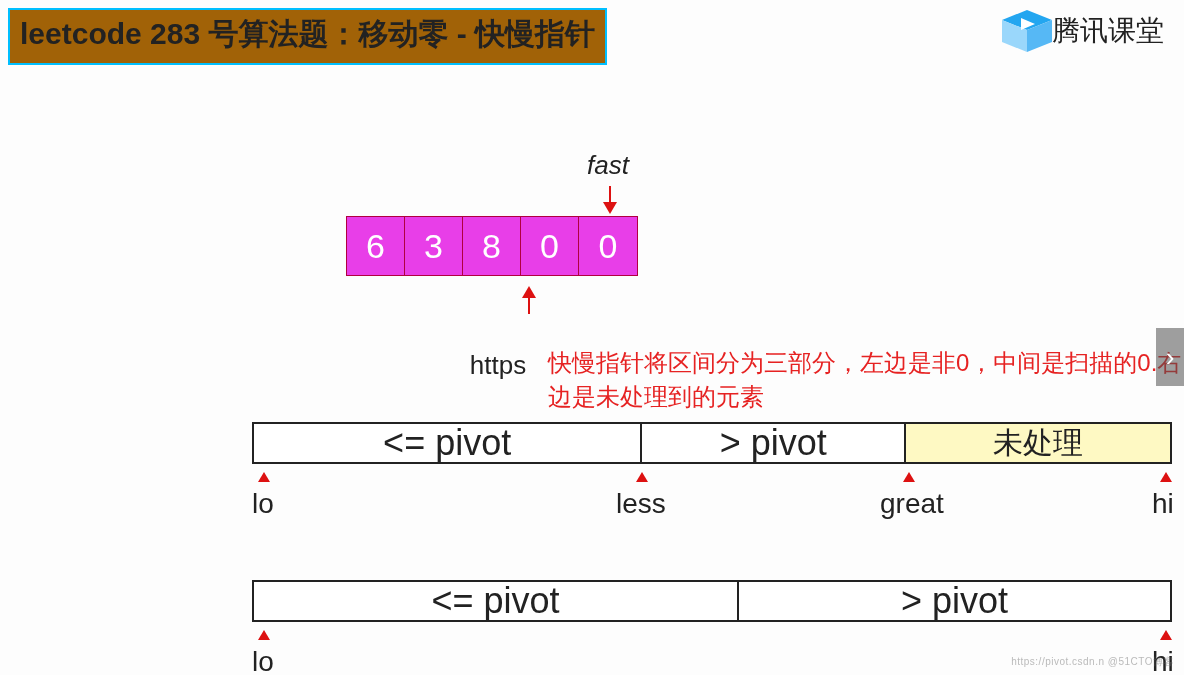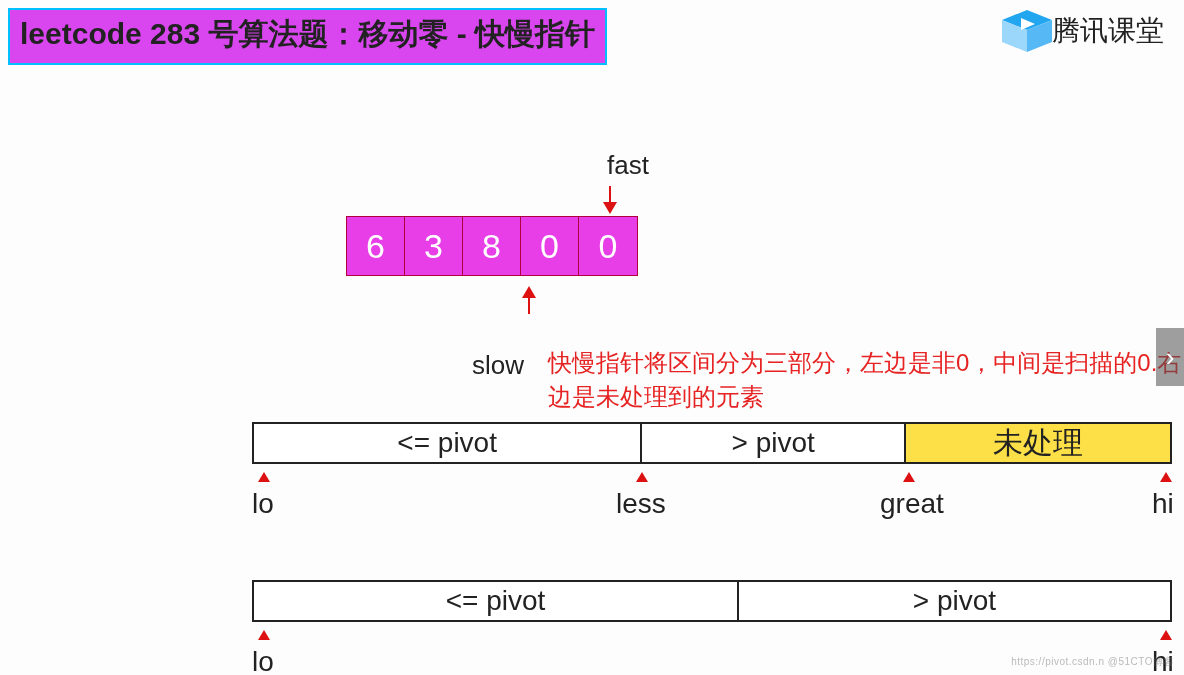--- a/index.html
+++ b/index.html
@@ -13,21 +13,21 @@
   }
   .title-box {
     position: absolute;
     left: 8px;
     top: 8px;
     border: 2px solid #00bfff;
     padding: 4px 10px 8px 10px;
     font-size: 30px;
     font-weight: 700;
     color: #222;
-    background: #d946ef;
+    background: #a16207;
   }
   .logo {
     position: absolute;
     right: 20px;
     top: 10px;
     display: flex;
     align-items: center;
   }
   .logo-icon {
     width: 50px;
@@ -61,21 +61,21 @@
   }
   .cell:last-child { border-right: none; }
   
   .ptr-label {
     position: absolute;
     font-size: 26px;
     color: #222;
     text-align: center;
     width: 100px;
   }
-  .fast-label { left: 578px; top: 150px; }
+  .fast-label { left: 558px; top: 150px; font-style: italic; }
   .slow-label { left: 448px; top: 350px; }
   .arrow-down {
     position: absolute;
     width: 0; height: 0;
     border-left: 7px solid transparent;
     border-right: 7px solid transparent;
     border-top: 12px solid #d11;
   }
   .arrow-down::before {
     content: "";
@@ -123,28 +123,28 @@
     border: 2px solid #222;
     display: flex;
     background: #fff;
   }
   .bar1 { top: 422px; }
   .bar2 { top: 580px; }
   .seg {
     display: flex;
     align-items: center;
     justify-content: center;
-    font-size: 28px;
+    font-size: 36px;
     color: #222;
     border-right: 2px solid #222;
   }
   .seg:last-child { border-right: none; }
   .bar1 .s0 { width: 390px; }
   .bar1 .s1 { width: 265px; }
-  .bar1 .s2 { width: 265px; background: #fde047; font-size: 30px; }
+  .bar1 .s2 { width: 265px; background: #fef9c3; font-size: 30px; }
   .bar2 .s0 { width: 485px; }
   .bar2 .s1 { flex: 1; }
   
   .tick {
     position: absolute;
     width: 0; height: 0;
     border-left: 6px solid transparent;
     border-right: 6px solid transparent;
     border-bottom: 10px solid #d11;
   }
@@ -212,21 +212,21 @@
 
 <div class="array">
   <div class="cell">6</div>
   <div class="cell">3</div>
   <div class="cell">8</div>
   <div class="cell">0</div>
   <div class="cell">0</div>
 </div>
 
 <span class="arrow-up slow-arrow"></span>
-<div class="ptr-label slow-label">slow</div>
+<div class="ptr-label slow-label">https</div>
 
 <div class="annotation">快慢指针将区间分为三部分，左边是非0，中间是扫描的0.右边是未处理到的元素</div>
 
 <div class="bar bar1">
   <div class="seg s0">&lt;= pivot</div>
   <div class="seg s1">&gt; pivot</div>
   <div class="seg s2">未处理</div>
 </div>
 <span class="tick t-lo1"></span>
 <span class="tick t-less"></span>

